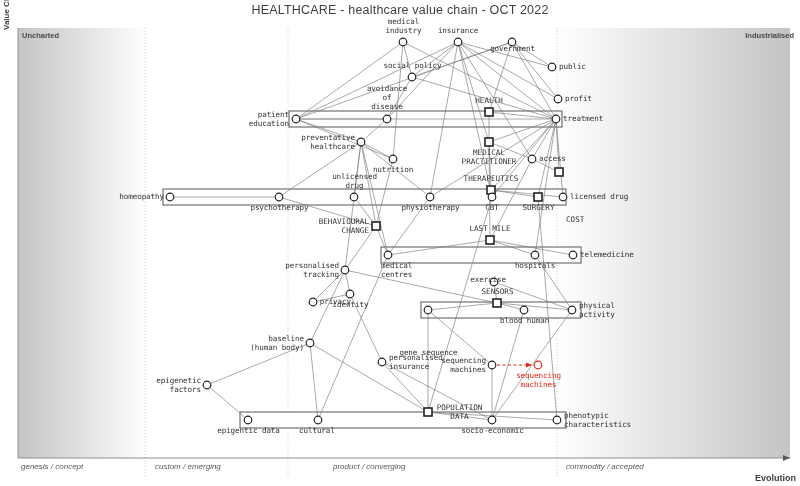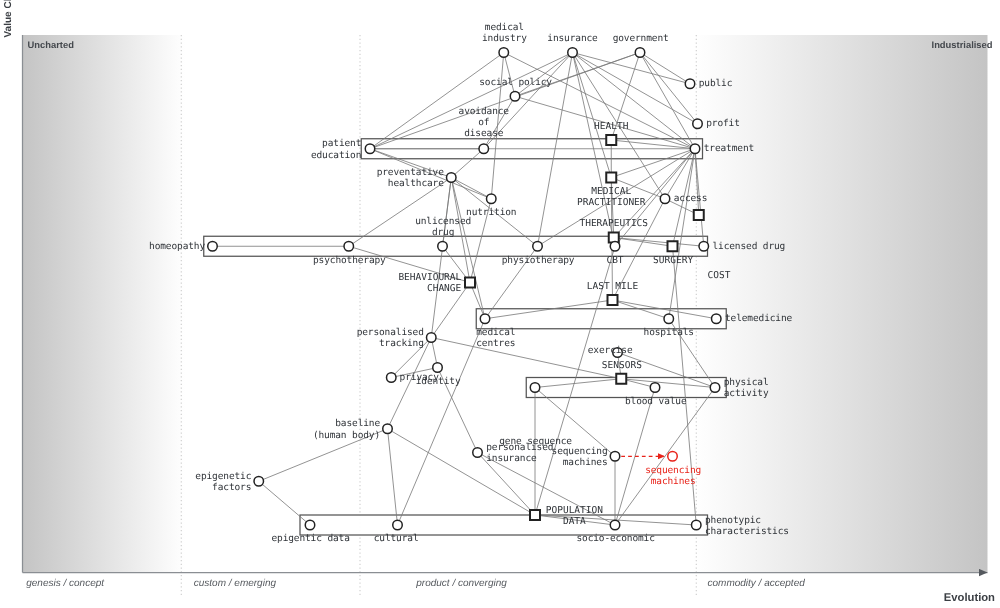--- a/index.html
+++ b/index.html
@@ -89,20 +89,21 @@
     </defs>
   <rect x="18" y="28" width="130" height="430" fill="url(#gradUncharted)"></rect>
       <rect x="555" y="28" width="235" height="430" fill="url(#gradIndustrialised)"></rect>
       <line x1="145" y1="28" x2="145" y2="476" stroke="#bfbfbf" stroke-width="0.7" stroke-dasharray="1,2"></line>
       <line x1="288" y1="28" x2="288" y2="476" stroke="#bfbfbf" stroke-width="0.7" stroke-dasharray="1,2"></line>
       <line x1="557" y1="28" x2="557" y2="476" stroke="#bfbfbf" stroke-width="0.7" stroke-dasharray="1,2"></line>
       <line x1="18" y1="28" x2="18" y2="458" stroke="#8a8e93" stroke-width="1"></line>
       <line x1="18" y1="458" x2="790" y2="458" stroke="#8a8e93" stroke-width="1" marker-end="url(#arrowAxis)"></line>
     </svg>
 
+  <div class="title">HEALTHCARE - healthcare value chain - OCT 2022</div>
   <div class="axis-ylabel">Value Chain</div>
   <div class="axis-xlabel">Evolution</div>
   <div class="zone-label" id="zone-uncharted" style="left: 22px; top: 31px;">Uncharted</div>
   <div class="zone-label" id="zone-industrialised" style="right: 6px; top: 31px;">Industrialised</div>
 
   <svg class="layer" id="graph-layer">
       <rect x="289" y="111" width="273" height="16" fill="#ffffff" fill-opacity="0.92" stroke="#555555" stroke-width="1"></rect>
       <rect x="163" y="189" width="403" height="16" fill="#ffffff" fill-opacity="0.92" stroke="#555555" stroke-width="1"></rect>
       <rect x="381" y="247" width="200" height="16" fill="#ffffff" fill-opacity="0.92" stroke="#555555" stroke-width="1"></rect>
       <rect x="421" y="302" width="160" height="16" fill="#ffffff" fill-opacity="0.92" stroke="#555555" stroke-width="1"></rect>
@@ -243,21 +244,21 @@
       <rect x="424" y="408" width="8" height="8" fill="#ffffff" stroke="#222222" stroke-width="1.6"></rect>
       <circle cx="248" cy="420" r="3.8" fill="#ffffff" stroke="#222222" stroke-width="1.2"></circle>
       <circle cx="318" cy="420" r="3.8" fill="#ffffff" stroke="#222222" stroke-width="1.2"></circle>
       <circle cx="492" cy="420" r="3.8" fill="#ffffff" stroke="#222222" stroke-width="1.2"></circle>
       <circle cx="557" cy="420" r="3.8" fill="#ffffff" stroke="#222222" stroke-width="1.2"></circle>
     </svg>
   <div id="label-layer">
       <div class="node-label" style="left: 384px; top: 17px; width: 39px; text-align: center;">medical
 industry</div>
       <div class="node-label" style="left: 436px; top: 26px; width: 44px; text-align: center;">insurance</div>
-      <div class="node-label" style="left: 488px; top: 26px; width: 49px; text-align: center;">government</div>
+      <div class="node-label" style="left: 488px; top: 44px; width: 49px; text-align: center;">government</div>
       <div class="node-label" style="left: 559px; top: 62px; width: 30px; text-align: left;">public</div>
       <div class="node-label" style="left: 381px; top: 61px; width: 63px; text-align: center;">social policy</div>
       <div class="node-label" style="left: 565px; top: 94px; width: 30px; text-align: left;">profit</div>
       <div class="node-label" style="left: 365px; top: 84px; width: 44px; text-align: center;">avoidance
 of
 disease</div>
       <div class="node-label cap" style="left: 474px; top: 96px; width: 30px; text-align: center;">HEALTH</div>
       <div class="node-label" style="left: 245px; top: 110px; width: 44px; text-align: right;">patient
 education</div>
       <div class="node-label" style="left: 563px; top: 114px; width: 44px; text-align: left;">treatment</div>
@@ -284,21 +285,21 @@
 centres</div>
       <div class="node-label" style="left: 513px; top: 261px; width: 44px; text-align: center;">hospitals</div>
       <div class="node-label" style="left: 580px; top: 250px; width: 58px; text-align: left;">telemedicine</div>
       <div class="node-label" style="left: 281px; top: 261px; width: 58px; text-align: right;">personalised
 tracking</div>
       <div class="node-label" style="left: 448px; top: 275px; width: 39px; text-align: right; margin-left: 19px;">exercise</div>
       <div class="node-label" style="left: 331px; top: 300px; width: 39px; text-align: center;">identity</div>
       <div class="node-label" style="left: 272px; top: 297px; width: 35px; text-align: right; margin-left: 44px;">privacy</div>
       <div class="node-label cap" style="left: 480px; top: 287px; width: 35px; text-align: center;">SENSORS</div>
       <div class="node-label" style="left: 397px; top: 316px; width: 63px; text-align: center; margin-top: 32px;">gene sequence</div>
-      <div class="node-label" style="left: 500px; top: 316px; width: 49px; text-align: center;">blood value</div>
+      <div class="node-label" style="left: 500px; top: 316px; width: 49px; text-align: center;">blood human</div>
       <div class="node-label" style="left: 579px; top: 301px; width: 39px; text-align: left;">physical
 activity</div>
       <div class="node-label" style="left: 246px; top: 334px; width: 58px; text-align: right;">baseline
 (human body)</div>
       <div class="node-label" style="left: 389px; top: 353px; width: 58px; text-align: left;">personalised
 insurance</div>
       <div class="node-label" style="left: 437px; top: 356px; width: 49px; text-align: right;">sequencing
 machines</div>
       <div class="node-label red" style="left: 514px; top: 371px; width: 49px; text-align: center;">sequencing
 machines</div>

